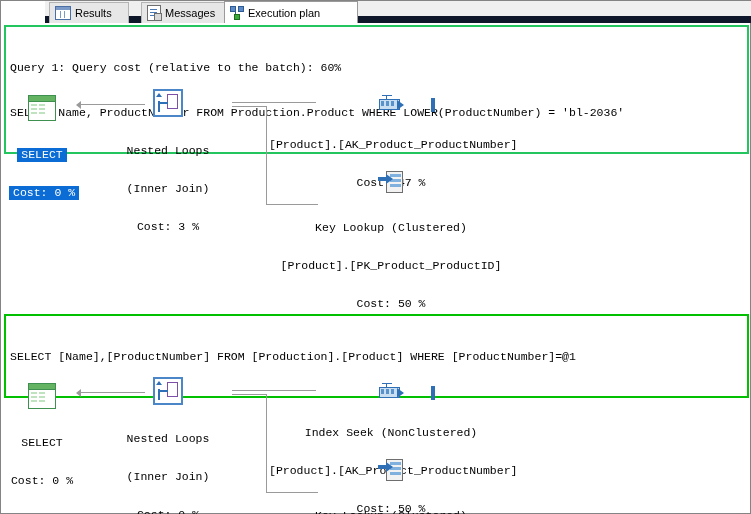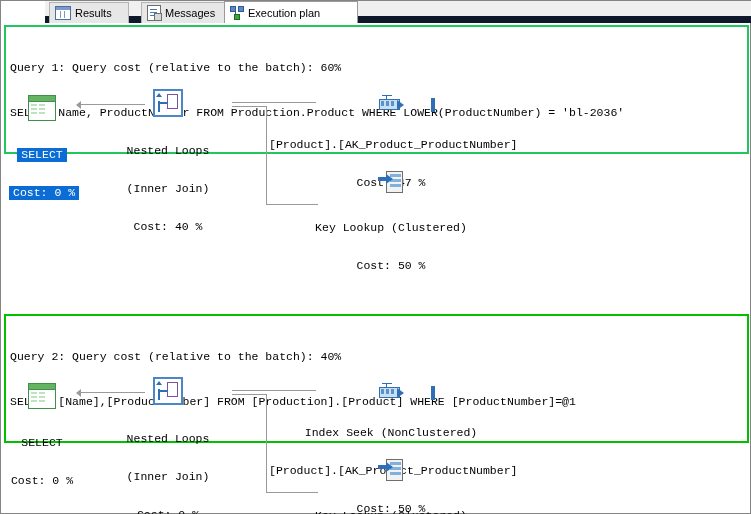--- a/index.html
+++ b/index.html
@@ -154,46 +154,46 @@
       <span class="capwrap"><span class="cap hl">SELECT</span></span>
       <span class="capwrap"><span class="cap hl">Cost: 0 %</span></span>
     </div>
 
     <div class="node" style="left:108px;top:4px;width:118px;">
       <div class="nodeicon i-nl">
         <i class="doc"></i><i class="arr"></i><i class="arrh"></i><i class="hb"></i>
       </div>
       <span class="cap">Nested Loops</span>
       <span class="cap">(Inner Join)</span>
-      <span class="cap">Cost: 40 %</span>
+      <span class="cap">Cost: 3 %</span>
     </div>
 
     <div class="node" style="left:268px;top:2px;width:244px;">
       <div class="nodeicon i-idx">
         <i class="b1"></i><i class="b2"></i><i class="bar tl"></i><i class="bar tv"></i>
         <i class="base"></i><i class="cell" style="left:3px;"></i><i class="cell" style="left:8px;"></i><i class="cell" style="left:13px;"></i>
         <i class="ar"></i>
       </div>
       <span class="cap">[Product].[AK_Product_ProductNumber]</span>
       <span class="cap">Cost: 47 %</span>
     </div>
 
     <div class="node" style="left:268px;top:85px;width:244px;">
       <div class="nodeicon i-kl">
         <i class="doc"></i>
         <i class="rw" style="top:4px;"></i><i class="rw" style="top:9px;"></i><i class="rw" style="top:14px;"></i>
         <i class="ar"></i><i class="arh"></i>
       </div>
       <span class="cap">Key Lookup (Clustered)</span>
+      <span class="cap">[Product].[PK_Product_ProductID]</span>
       <span class="cap">Cost: 50 %</span>
     </div>
   </div>
 
   <div class="qhdr q2">
-    <div class="qline">Query 2: Query cost (relative to the batch): 40%</div>
     <div class="qline">SELECT [Name],[ProductNumber] FROM [Production].[Product] WHERE [ProductNumber]=@1</div>
   </div>
 
   <div class="plan p2">
 
     <div class="conn h" style="left:80px;top:43px;width:64px;"></div>
     <div class="arrowL" style="left:75px;top:40px;"></div>
 
     <div class="conn h" style="left:231px;top:41px;width:84px;"></div>
     <div class="conn h" style="left:231px;top:45px;width:34px;"></div>

